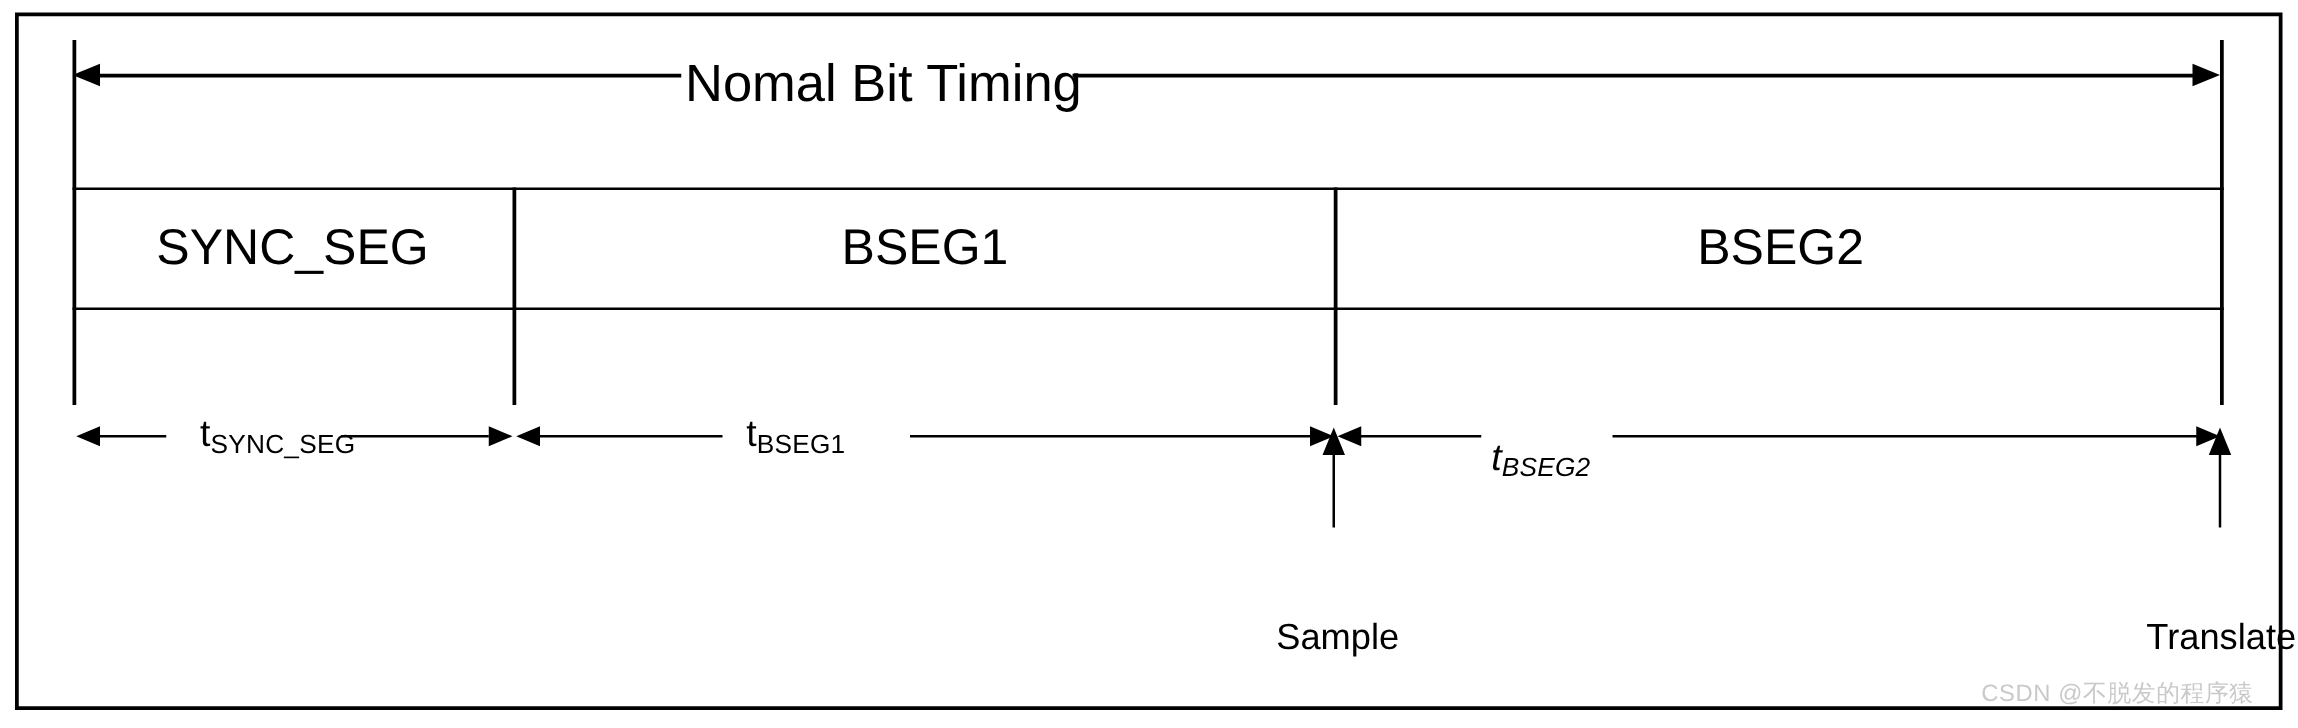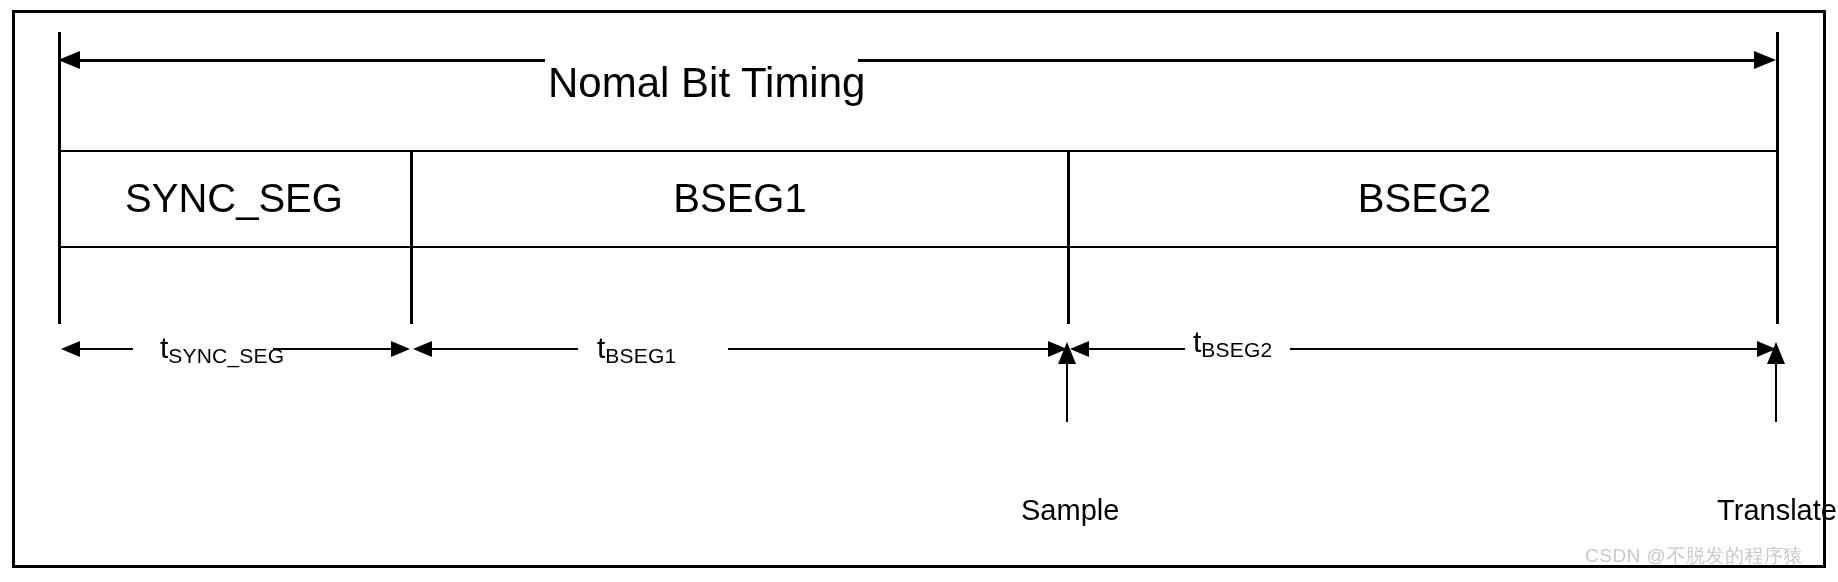--- a/index.html
+++ b/index.html
@@ -147,21 +147,21 @@
 
   <div class="vline" style="left:410px; top:150px; height:174px;"></div>
 
   <div class="vline" style="left:1067px; top:150px; height:174px;"></div>
 
   <div class="vline" style="left:1776px; top:32px; height:292px;"></div>
 
   <div class="hline" style="left:70px; top:59px; width:475px;"></div>
   <div class="arrow-left" style="left:58px; top:51px;"></div>
 
-  <div class="title-text" style="left:548px; top:46px;margin-top:16px;">Nomal Bit Timing</div>
+  <div class="title-text" style="left:548px; top:46px;">Nomal Bit Timing</div>
 
   <div class="hline" style="left:858px; top:59px; width:908px;"></div>
   <div class="arrow-right" style="left:1754px; top:51px;"></div>
 
   <div class="hline-thin" style="left:58px; top:150px; width:1721px;"></div>
 
   <div class="hline-thin" style="left:58px; top:246px; width:1721px;"></div>
 
   <div class="seg-label" style="left:58px; top:178px; width:352px;">SYNC_SEG</div>
   <div class="seg-label" style="left:413px; top:178px; width:654px;">BSEG1</div>
@@ -178,21 +178,21 @@
   <div class="arrow-left sm" style="left:413px; top:341px;"></div>
   <div class="hline-thin" style="left:430px; top:348px; width:148px;"></div>
   <div class="t-label" style="left:597px; top:333px;">
     <span>t</span><span class="sub">BSEG1</span>
   </div>
   <div class="hline-thin" style="left:728px; top:348px; width:320px;"></div>
   <div class="arrow-right sm" style="left:1048px; top:341px;"></div>
 
   <div class="arrow-left sm" style="left:1070px; top:341px;"></div>
   <div class="hline-thin" style="left:1087px; top:348px; width:98px;"></div>
-  <div class="t-label" style="left:1193px; top:327px;">
+  <div class="t-label" style="left:1193px; top:352px;font-style:italic;">
     <span>t</span><span class="sub">BSEG2</span>
   </div>
   <div class="hline-thin" style="left:1290px; top:348px; width:468px;"></div>
   <div class="arrow-right sm" style="left:1757px; top:341px;"></div>
 
   <div class="vline-thin" style="left:1066px; top:362px; height:60px;"></div>
   <div class="arrow-up" style="left:1058px; top:342px;"></div>
   <div class="point-label" style="left:1021px; top:496px; text-align:right; width:92px;">Sample</div>
 
   <div class="vline-thin" style="left:1775px; top:362px; height:60px;"></div>

